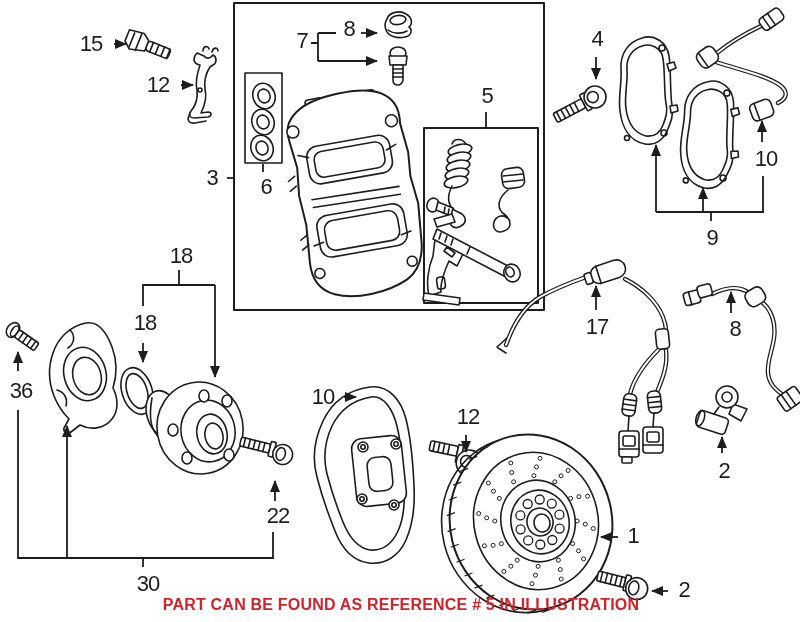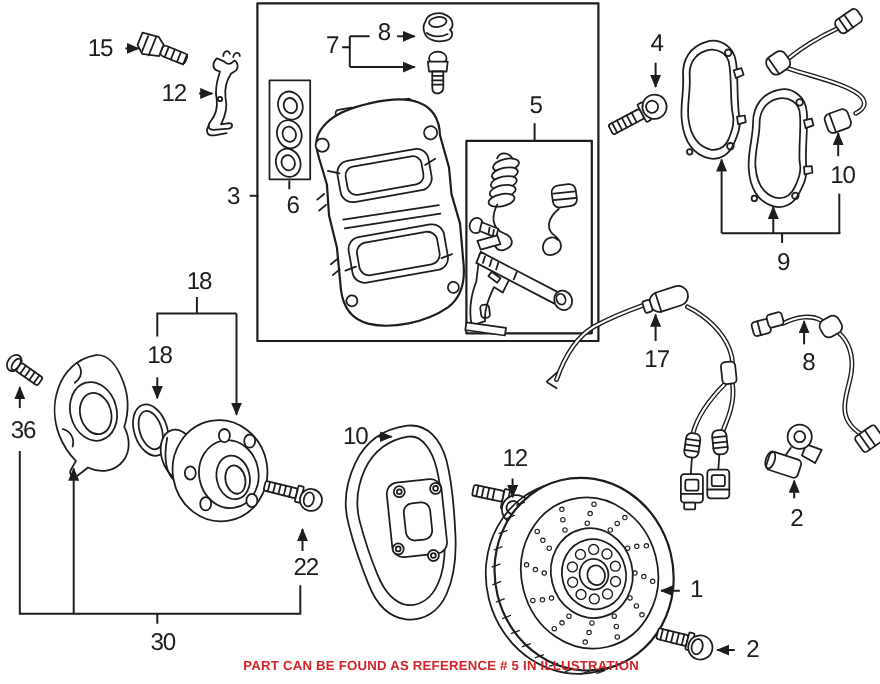--- a/index.html
+++ b/index.html
@@ -9,21 +9,21 @@
   svg *{vector-effect:none;}
   .s{fill:none;stroke:#1d1d1d;stroke-width:1.6;stroke-linecap:round;stroke-linejoin:round;}
   .f{fill:#ffffff;stroke:#1d1d1d;stroke-width:1.6;stroke-linecap:round;stroke-linejoin:round;}
   .b2{stroke-width:2;}
   .wo{fill:none;stroke:#1d1d1d;stroke-width:4.4;stroke-linecap:round;stroke-linejoin:round;}
   .wi{fill:none;stroke:#ffffff;stroke-width:1.9;stroke-linecap:round;stroke-linejoin:round;}
   .ld{fill:none;stroke:#1d1d1d;stroke-width:1.8;stroke-linecap:butt;}
   .callout{position:absolute;transform:translate(-50%,-50%);font-size:22px;line-height:1;
            color:#1d1d1d;letter-spacing:-1px;white-space:nowrap;}
   .note{position:absolute;left:401px;top:605px;transform:translate(-50%,-50%);
-        font-size:12px;font-weight:bold;color:#d2232a;white-space:nowrap;letter-spacing:.2px;}
+        font-size:16px;font-weight:bold;color:#d2232a;white-space:nowrap;letter-spacing:.2px;}
 </style>
 </head>
 <body>
 
 <div class="stage">
 
 <svg id="art" width="800" height="622" viewBox="0 0 800 622">
   <defs>
     <marker id="ah" markerUnits="userSpaceOnUse" markerWidth="14" markerHeight="12" refX="11" refY="5" orient="auto">
       <path d="M0,0 L12,5 L0,10 Z" fill="#1d1d1d" stroke="none"></path>

